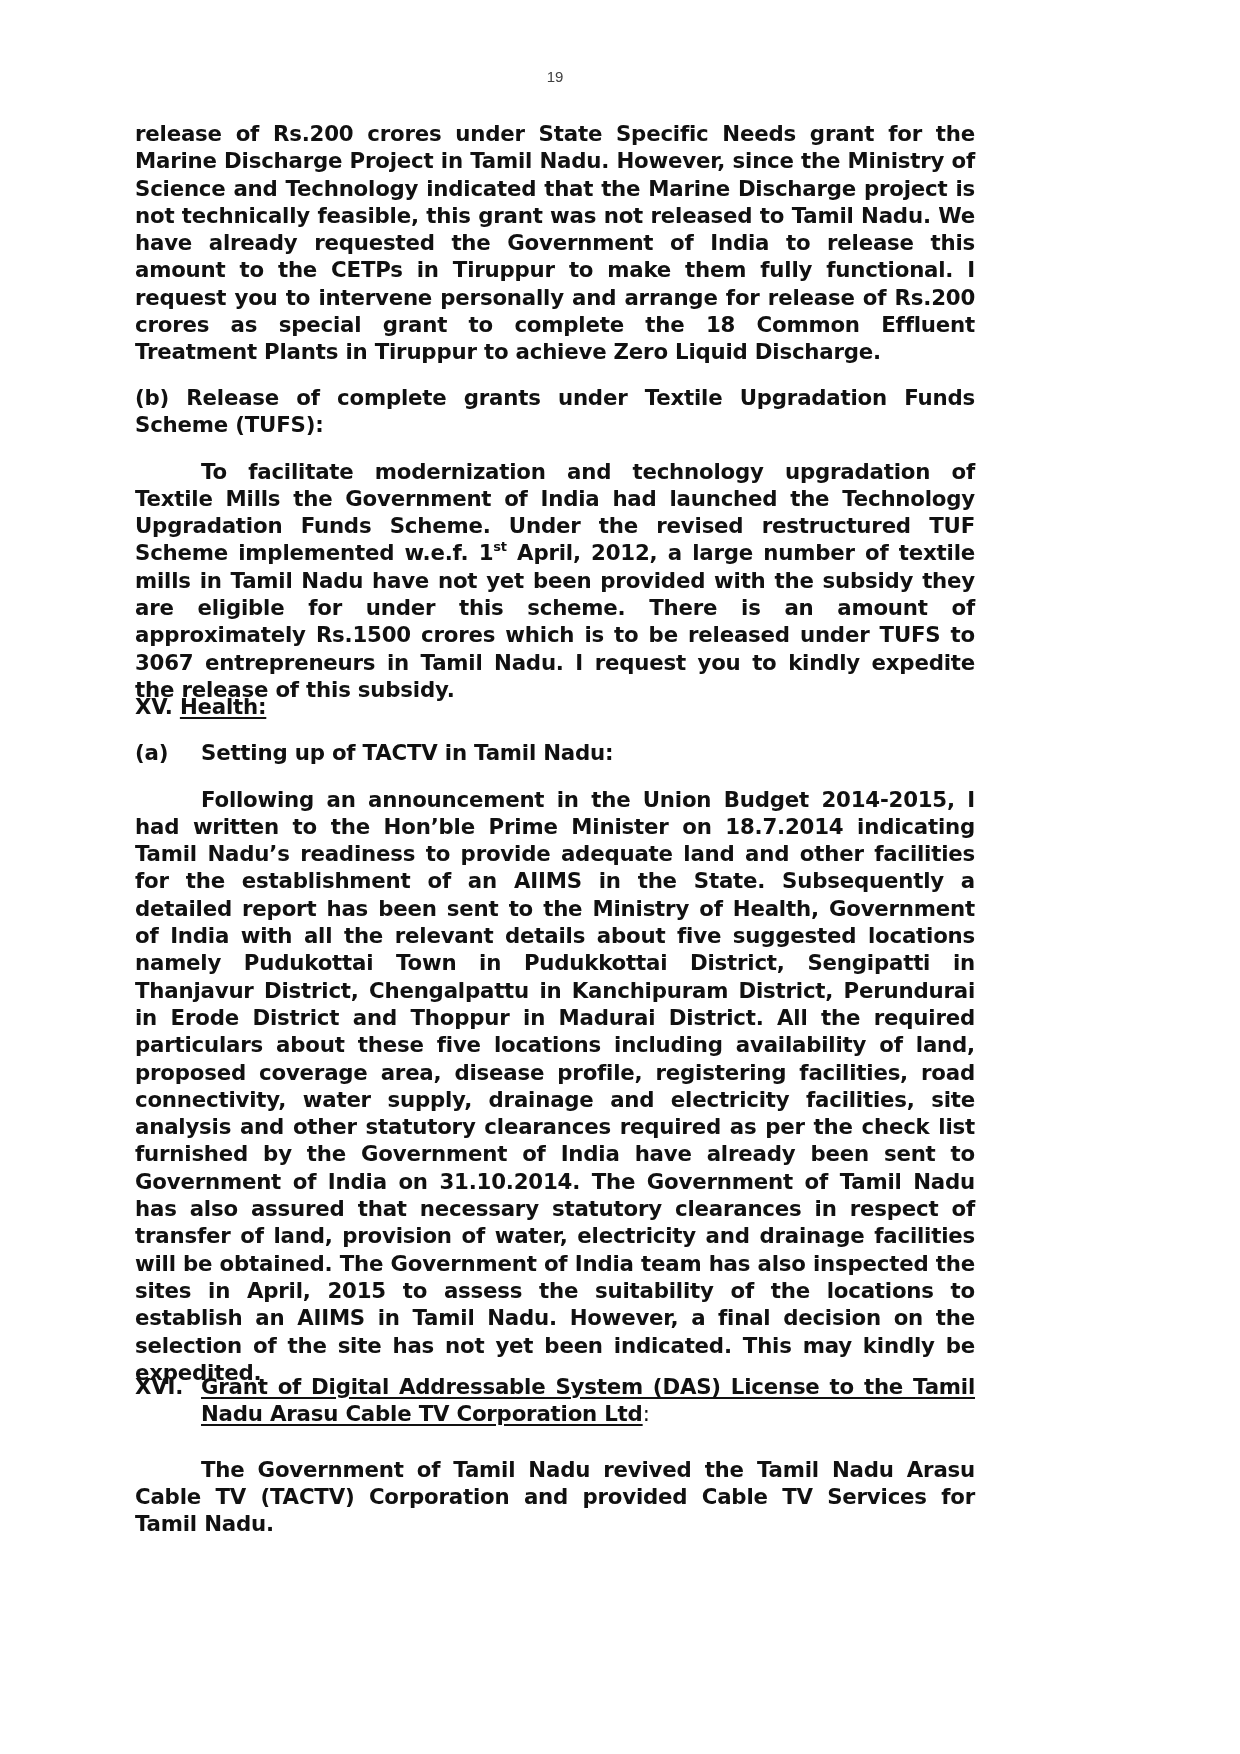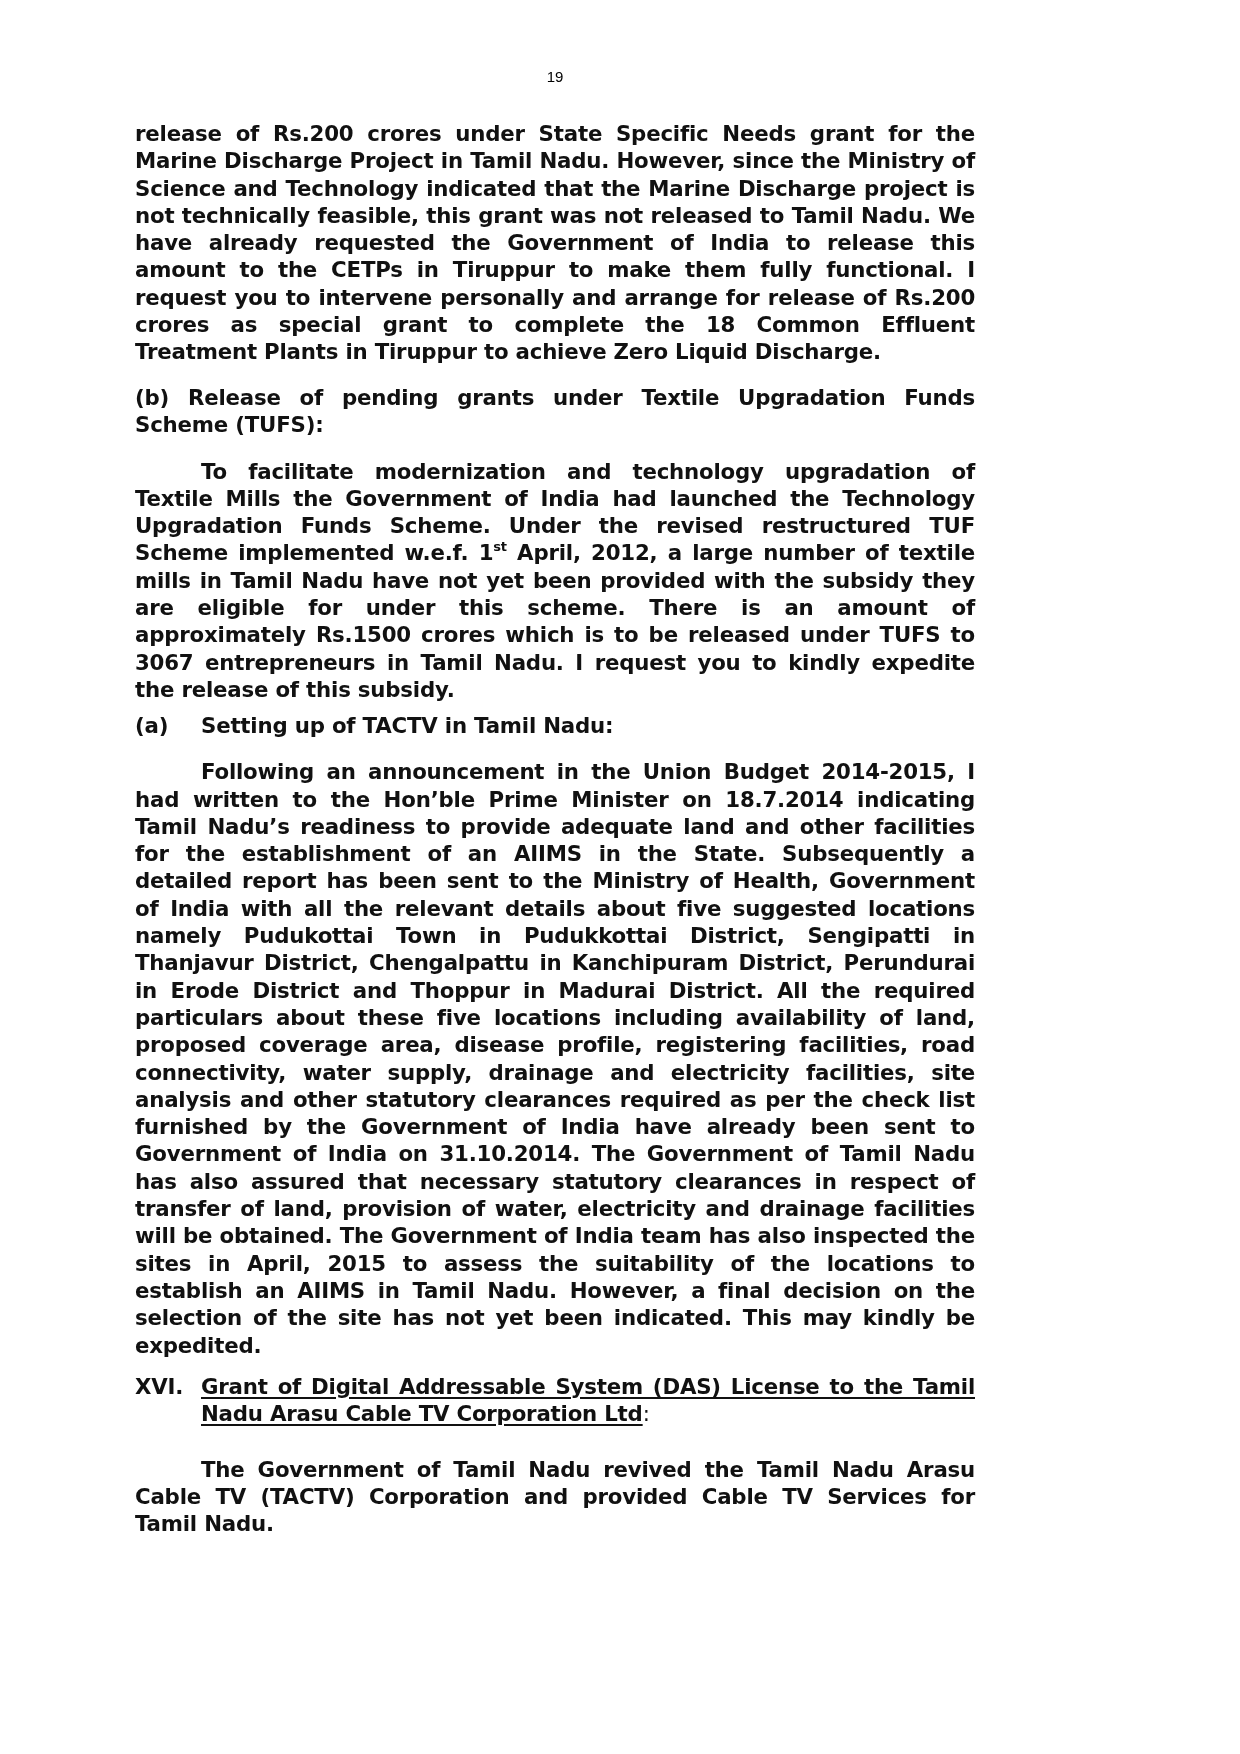--- a/index.html
+++ b/index.html
@@ -3,21 +3,21 @@
   <meta charset="utf-8">
   <style>
     html, body { margin: 0; padding: 0; background: #ffffff; }
     body { width: 1240px; height: 1754px; position: relative; overflow: hidden; color: #111; }
     .page {
       position: absolute; left: 135px; top: 0; width: 840px;
       font-family: "DejaVu Sans", sans-serif;
     }
     .page-number {
       position: absolute; top: 68px; left: 0; width: 840px; text-align: center;
-      font-family: "Liberation Sans", sans-serif; font-size: 15px; color: #000000;
+      font-family: "Liberation Sans", sans-serif; font-size: 15px; color: #404040;
     }
     .body-text {
       font-size: 21.3px; line-height: 27.3px; text-align: justify;
       text-align-last: left; margin: 0; letter-spacing: -0.2px; word-spacing: 0px; font-weight: bold;
     }
     .indent { text-indent: 66px; }
     .heading {
       font-weight: bold; font-size: 21.3px; line-height: 27.3px; margin: 0;
       text-align: justify; text-align-last: left; letter-spacing: -0.2px;
     }
@@ -33,25 +33,26 @@
 
 <div class="page">
 
   <div class="page-number">19</div>
 
   <div class="block" style="top:120px;">
     <p class="body-text">release of Rs.200 crores under State Specific Needs grant for the Marine Discharge Project in Tamil Nadu.  However, since the Ministry of Science and Technology indicated that the Marine Discharge project is not technically feasible, this grant was not released to Tamil Nadu. We have already requested the Government of India to release this amount to the CETPs in Tiruppur to make them fully functional.  I request you to intervene personally and arrange for release of Rs.200 crores as special grant to complete the 18 Common Effluent Treatment Plants in Tiruppur to achieve Zero Liquid Discharge.</p>
   </div>
 
   <div class="block" style="top:384px;">
-    <p class="heading">(b) Release of pending grants under Textile Upgradation Funds Scheme (TUFS):</p>
+    <p class="heading">(b) Release of complete grants under Textile Upgradation Funds Scheme (TUFS):</p>
     <p class="body-text indent" style="margin-top:19px;"><span>To facilitate modernization and technology upgradation of Textile Mills the Government of India had launched the Technology Upgradation Funds Scheme. Under the revised restructured TUF Scheme implemented w.e.f. 1</span><sup>st</sup><span> April, 2012, a large number of textile mills in Tamil Nadu have not yet been provided with the subsidy they are eligible for under this scheme. There is an amount of approximately Rs.1500 crores which is to be released under TUFS to 3067 entrepreneurs in Tamil Nadu. I request you to kindly expedite the release of this subsidy.</span></p>
   </div>
 
   <div class="block" style="top:693px;">
+    <p class="heading"><span>XV. </span><span class="u">Health:</span></p>
     <div class="hang heading" style="margin-top:19px;">
       <span class="num" style="width:66px;">(a)</span>
       <span class="txt">Setting up of TACTV in Tamil Nadu:</span>
     </div>
     <p class="body-text indent" style="margin-top:19px;">Following an announcement in the Union Budget 2014-2015, I had written to the Hon’ble Prime Minister on 18.7.2014 indicating Tamil Nadu’s readiness to provide adequate land and other facilities for the establishment of an AIIMS in the State.  Subsequently a detailed report has been sent to the Ministry of Health, Government of India with all the relevant details about five suggested locations namely Pudukottai Town in Pudukkottai District, Sengipatti in Thanjavur District, Chengalpattu in Kanchipuram District, Perundurai in Erode District and Thoppur in Madurai District.  All the required particulars about these five locations including availability of land, proposed coverage area, disease profile, registering facilities, road connectivity, water supply, drainage and electricity facilities, site analysis and other statutory clearances required as per the check list furnished by the Government of India have already been sent to Government of India on 31.10.2014. The Government of Tamil Nadu has also assured that necessary statutory clearances in respect of transfer of land, provision of water, electricity and drainage facilities will be obtained. The Government of India team has also inspected the sites in April, 2015 to assess the suitability of the locations to establish an AIIMS in Tamil Nadu.  However, a final decision on the selection of the site has not yet been indicated.  This may kindly be expedited.</p>
   </div>
 
   <div class="block" style="top:1373px;">
     <div class="hang heading">
       <span class="num" style="width:66px;">XVI.</span>

